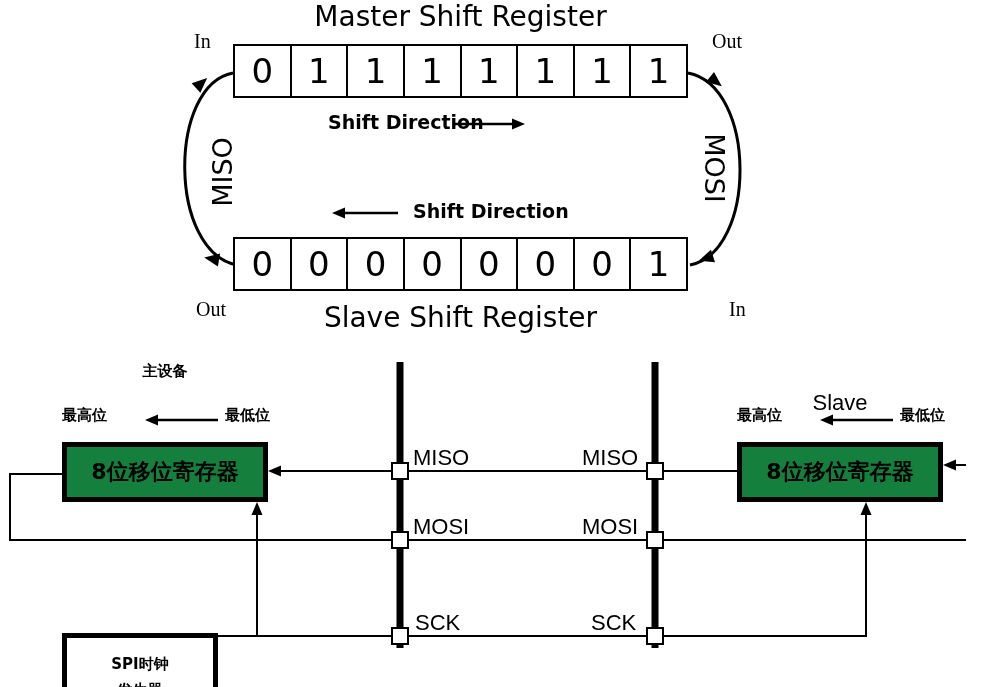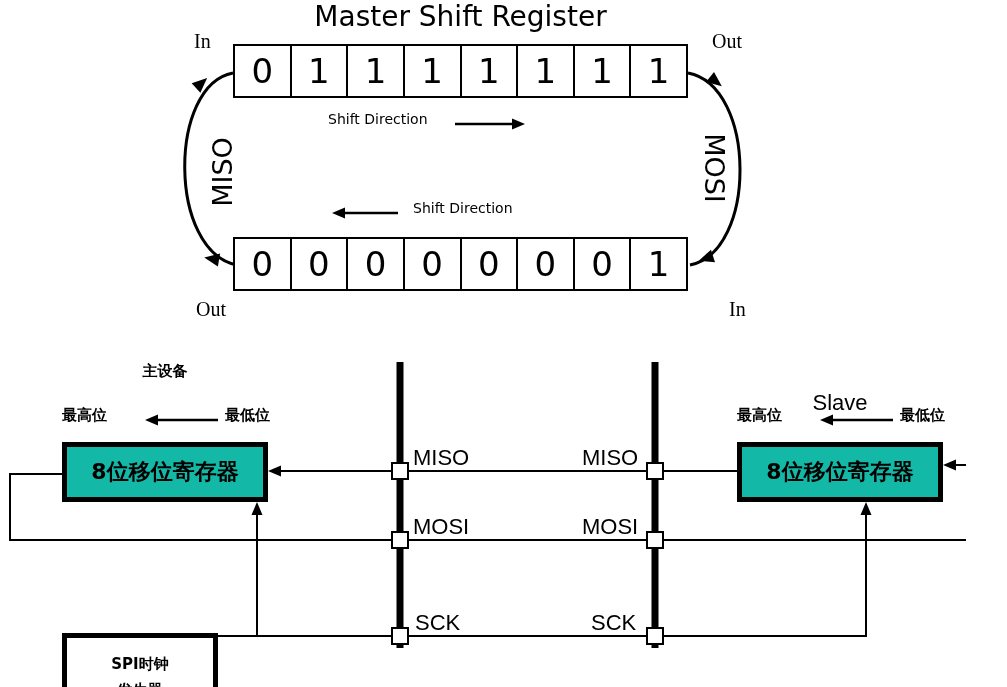--- a/index.html
+++ b/index.html
@@ -4,35 +4,35 @@
 <style>
   html,body{margin:0;padding:0;background:#fff;}
   .canvas{position:relative;width:966px;height:687px;background:#fff;overflow:hidden;
           font-family:"DejaVu Sans",sans-serif;color:#000;}
   .abs{position:absolute;white-space:nowrap;}
   svg.overlay{position:absolute;left:0;top:0;}
 
   
   .title-top{width:455px;text-align:center;font-size:28px;}
   .io-label{font-size:20px;font-family:Liberation Serif, serif;}
-  .shift-label{font-size:14px;}
+  .shift-label{font-size:19px;font-weight:bold;}
   .loop-label{font-size:27px;transform:translate(-50%,-50%) rotate(-90deg);}
   .loop-label.cw{transform:translate(-50%,-50%) rotate(90deg);}
 
   
   .bit-row{display:flex;width:455px;height:54px;border:2px solid #000;box-sizing:border-box;background:#fff;}
   .bit-cell{flex:1;border-right:2px solid #000;font-size:34px;line-height:50px;text-align:center;}
   .bit-cell:last-child{border-right:none;}
 
   
   .sans{font-family:"Liberation Sans","DejaVu Sans",sans-serif;}
   .sig-label{font-size:22px;}
   .cjk{font-weight:bold;font-size:15px;}
   .dev-title{width:206px;text-align:center;}
-  .reg-box{width:206px;height:60px;border:5px solid #000;box-sizing:border-box;background:#14b8a6;
+  .reg-box{width:206px;height:60px;border:5px solid #000;box-sizing:border-box;background:#15803d;
            display:flex;align-items:center;justify-content:center;font-size:22px;}
   .clk-box{width:156px;height:88px;border:5px solid #000;box-sizing:border-box;background:#fff;
            display:flex;flex-direction:column;align-items:center;justify-content:center;line-height:26px;margin-top:36px;}
 </style>
 </head>
 <body>
 
 <div class="canvas">
 
   <svg class="overlay" width="1007" height="687" viewBox="0 0 1007 687">
@@ -108,20 +108,21 @@
       <div class="bit-cell">0</div>
       <div class="bit-cell">0</div>
       <div class="bit-cell">0</div>
       <div class="bit-cell">0</div>
       <div class="bit-cell">0</div>
       <div class="bit-cell">1</div>
     </div>
 
   <div class="abs io-label" style="left:196px;top:298px;">Out</div>
   <div class="abs io-label" style="left:729px;top:298px;">In</div>
+  <div class="abs title-top" style="left:233px;top:301px;">Slave Shift Register</div>
 
   <div class="abs cjk dev-title" style="left:62px;top:362px;">主设备</div>
   <div class="abs cjk" style="left:62px;top:406px;">最高位</div>
   <div class="abs cjk" style="left:225px;top:406px;">最低位</div>
   <div class="abs reg-box cjk" style="left:62px;top:442px;">
       <span>8位移位寄存器</span>
     </div>
 
   <div class="abs sans dev-title" style="left:737px;top:364px;font-size:22px;margin-top:26px;">Slave</div>
   <div class="abs cjk" style="left:737px;top:406px;">最高位</div>

